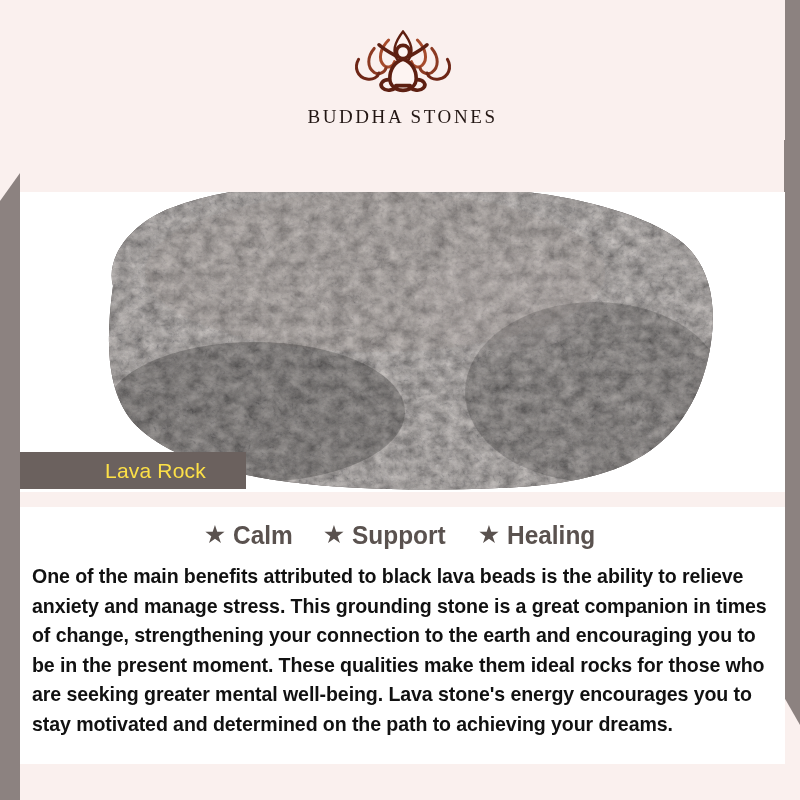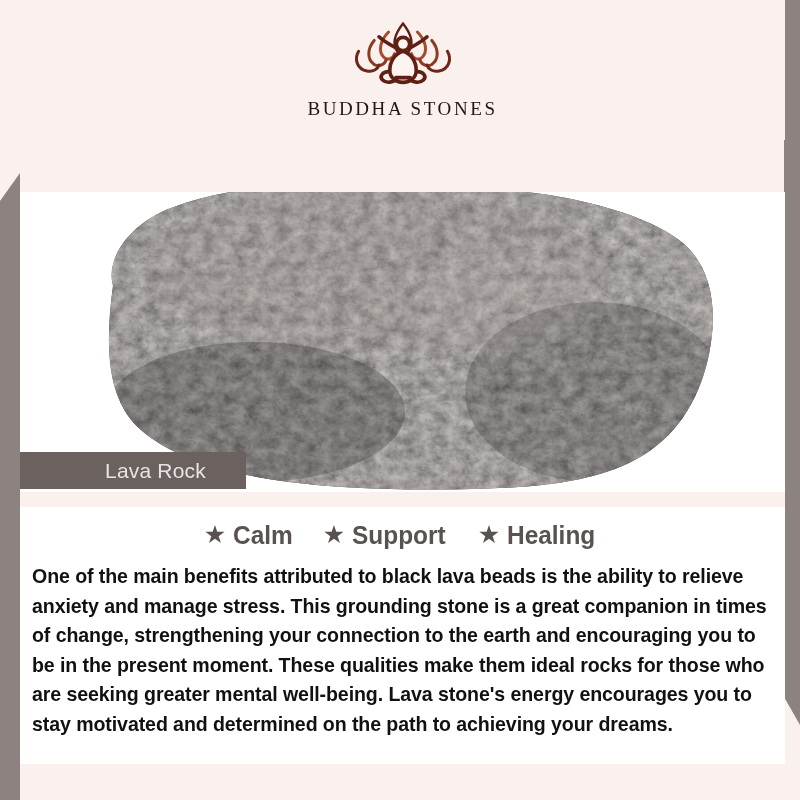--- a/index.html
+++ b/index.html
@@ -53,21 +53,21 @@
   
   .header {
     position: absolute;
     left: 20px; top: 0;
     width: 765px; height: 140px;
     background: #faf0ee;
     display: flex;
     flex-direction: column;
     align-items: center;
     justify-content: flex-start;
-    padding-top: 14px;
+    padding-top: 22px;
   }
   .logo-mark { width: 132px; height: 78px; display: block; }
   .logo-wordmark {
     margin-top: 6px;
     font-family: "Liberation Serif", serif;
     font-size: 19px;
     letter-spacing: 2.6px;
     color: #231714;
     font-weight: 400;
   }
@@ -110,21 +110,21 @@
     position: absolute;
     left: 20px; top: 452px;
     width: 226px; height: 37px;
     background: #6b615e;
     display: flex;
     align-items: center;
     padding-left: 85px;
     z-index: 5;
   }
   .stone-label span {
-    color: #e5e5e5;
+    color: #fde047;
     font-size: 21px;
     letter-spacing: 0.2px;
     font-family: "Liberation Sans", sans-serif;
   }
 
   
   .separator {
     position: absolute;
     left: 20px; top: 492px;
     width: 765px; height: 15px;

